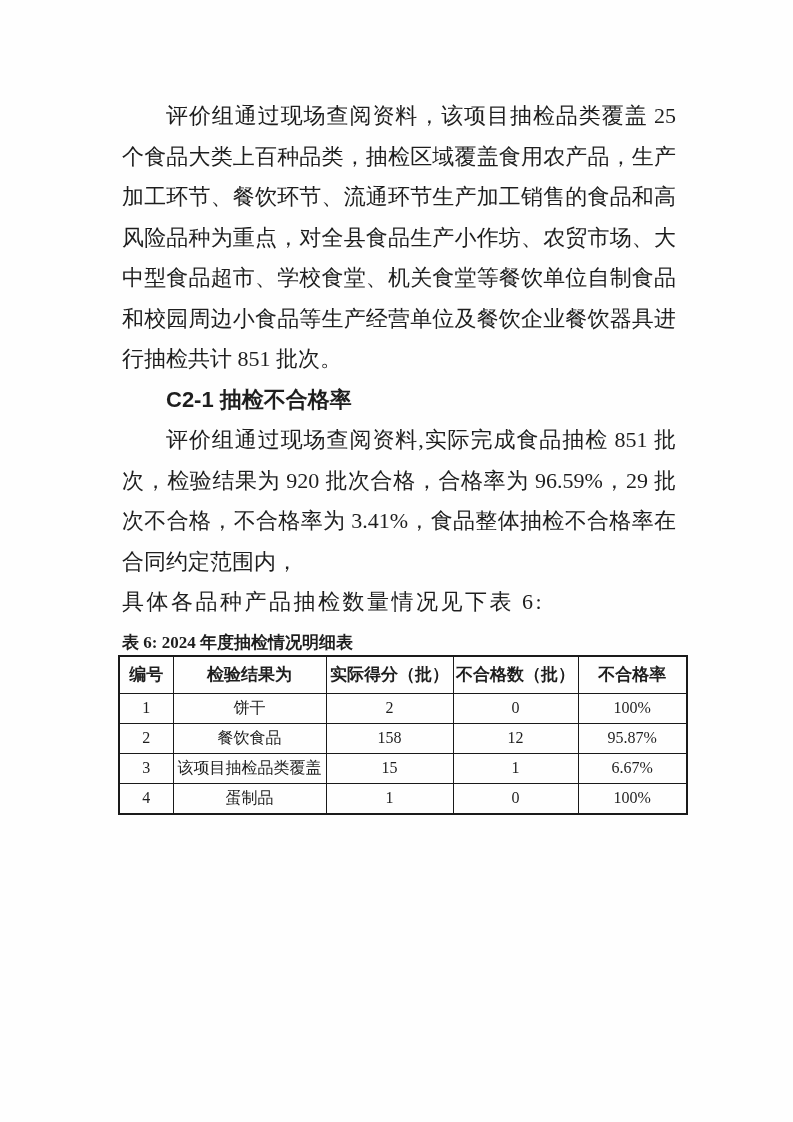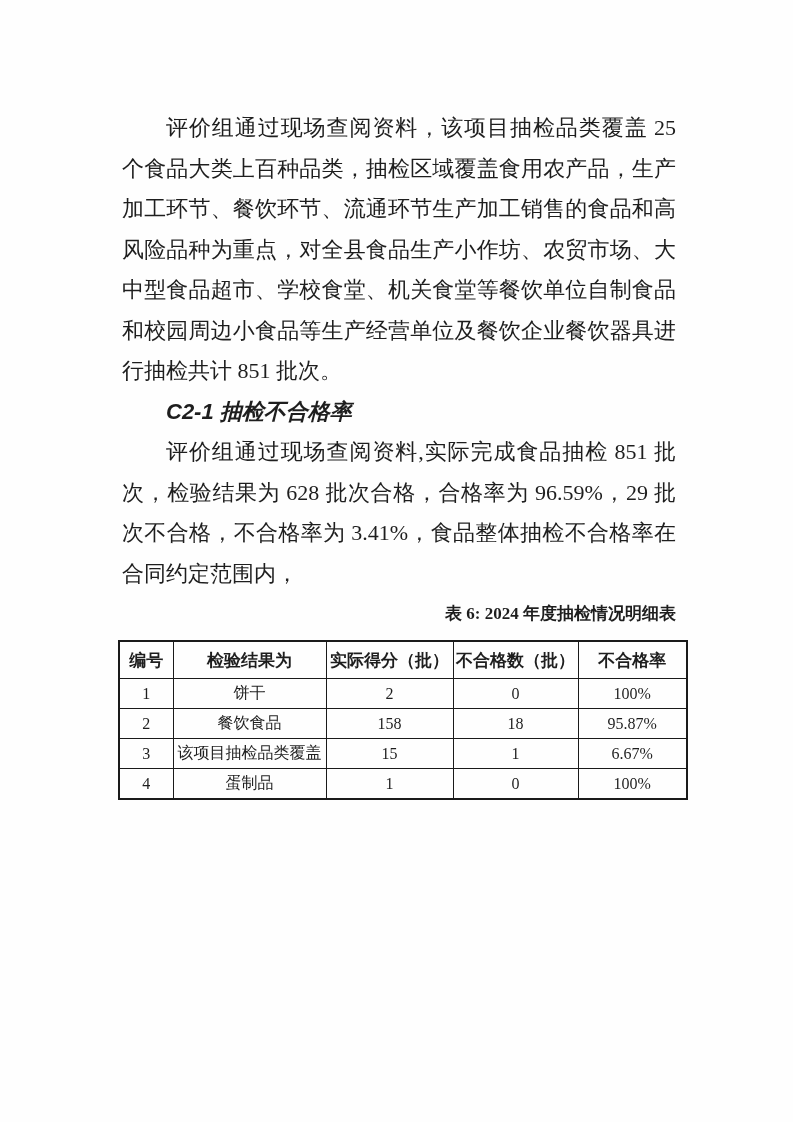--- a/index.html
+++ b/index.html
@@ -12,21 +12,21 @@
     width: 793px;
     height: 1122px;
     background: #fefefe;
     font-family: "Liberation Serif", "DejaVu Serif", serif;
     color: #1e1e1e;
     overflow: hidden;
   }
   .content {
     position: absolute;
     left: 122px;
-    top: 108px;
+    top: 96px;
     width: 554px;
   }
   p.body-para {
     margin: 0;
     font-size: 22px;
     line-height: 40.5px;
     text-align: justify;
     text-indent: 44px;
   }
   p.flush {
@@ -34,34 +34,33 @@
     text-align: left;
     letter-spacing: 2.5px;
   }
   .heading {
     margin: 0;
     font-family: "Liberation Sans", "DejaVu Sans", sans-serif;
     font-size: 22px;
     font-weight: bold;
     line-height: 40.5px;
     text-indent: 44px;
-    font-style: italic;
   }
   .table-caption {
     margin: 8px 0 0 0;
     font-size: 17px;
     font-weight: bold;
-    text-align: right;
+    text-align: left;
     line-height: 24px;
   }
   table.sampling {
     border-collapse: collapse;
     table-layout: fixed;
     width: 568px;
-    margin: 14px 0 0 -4px;
+    margin: 0 0 0 -4px;
     border: 2px solid #1a1a1a;
     padding-left: 39px;
   }
   table.sampling th,
   table.sampling td {
     border: 1.5px solid #1a1a1a;
     text-align: center;
     vertical-align: middle;
     padding: 0;
     overflow: hidden;
@@ -82,22 +81,23 @@
 
 <div class="page">
   <div class="content">
 
     <p class="body-para">评价组通过现场查阅资料，该项目抽检品类覆盖 25 个食品大类上百种品类，抽检区域覆盖食用农产品，生产加工环节、餐饮环节、流通环节生产加工销售的食品和高风险品种为重点，对全县食品生产小作坊、农贸市场、大中型食品超市、学校食堂、机关食堂等餐饮单位自制食品和校园周边小食品等生产经营单位及餐饮企业餐饮器具进行抽检共计 851 批次。</p>
 
 
 
     <h3 class="heading">C2-1 抽检不合格率</h3>
 
-    <p class="body-para">评价组通过现场查阅资料,实际完成食品抽检 851 批次，检验结果为 628 批次合格，合格率为 96.59%，29 批次不合格，不合格率为 3.41%，食品整体抽检不合格率在合同约定范围内，</p>
+    <p class="body-para">评价组通过现场查阅资料,实际完成食品抽检 851 批次，检验结果为 920 批次合格，合格率为 96.59%，29 批次不合格，不合格率为 3.41%，食品整体抽检不合格率在合同约定范围内，</p>
 
+    <p class="body-para flush">具体各品种产品抽检数量情况见下表 6:</p>
 
     <div class="table-caption">表 6: 2024 年度抽检情况明细表</div>
 
     <table class="sampling">
       <colgroup>
         <col style="width:54px">
         <col style="width:153px">
         <col style="width:127px">
         <col style="width:125px">
         <col style="width:109px">
@@ -116,21 +116,21 @@
           <td>1</td>
           <td>饼干</td>
           <td>2</td>
           <td>0</td>
           <td>100%</td>
         </tr>
         <tr>
           <td>2</td>
           <td>餐饮食品</td>
           <td>158</td>
-          <td>18</td>
+          <td>12</td>
           <td>95.87%</td>
         </tr>
         <tr>
           <td>3</td>
           <td>该项目抽检品类覆盖</td>
           <td>15</td>
           <td>1</td>
           <td>6.67%</td>
         </tr>
         <tr>

